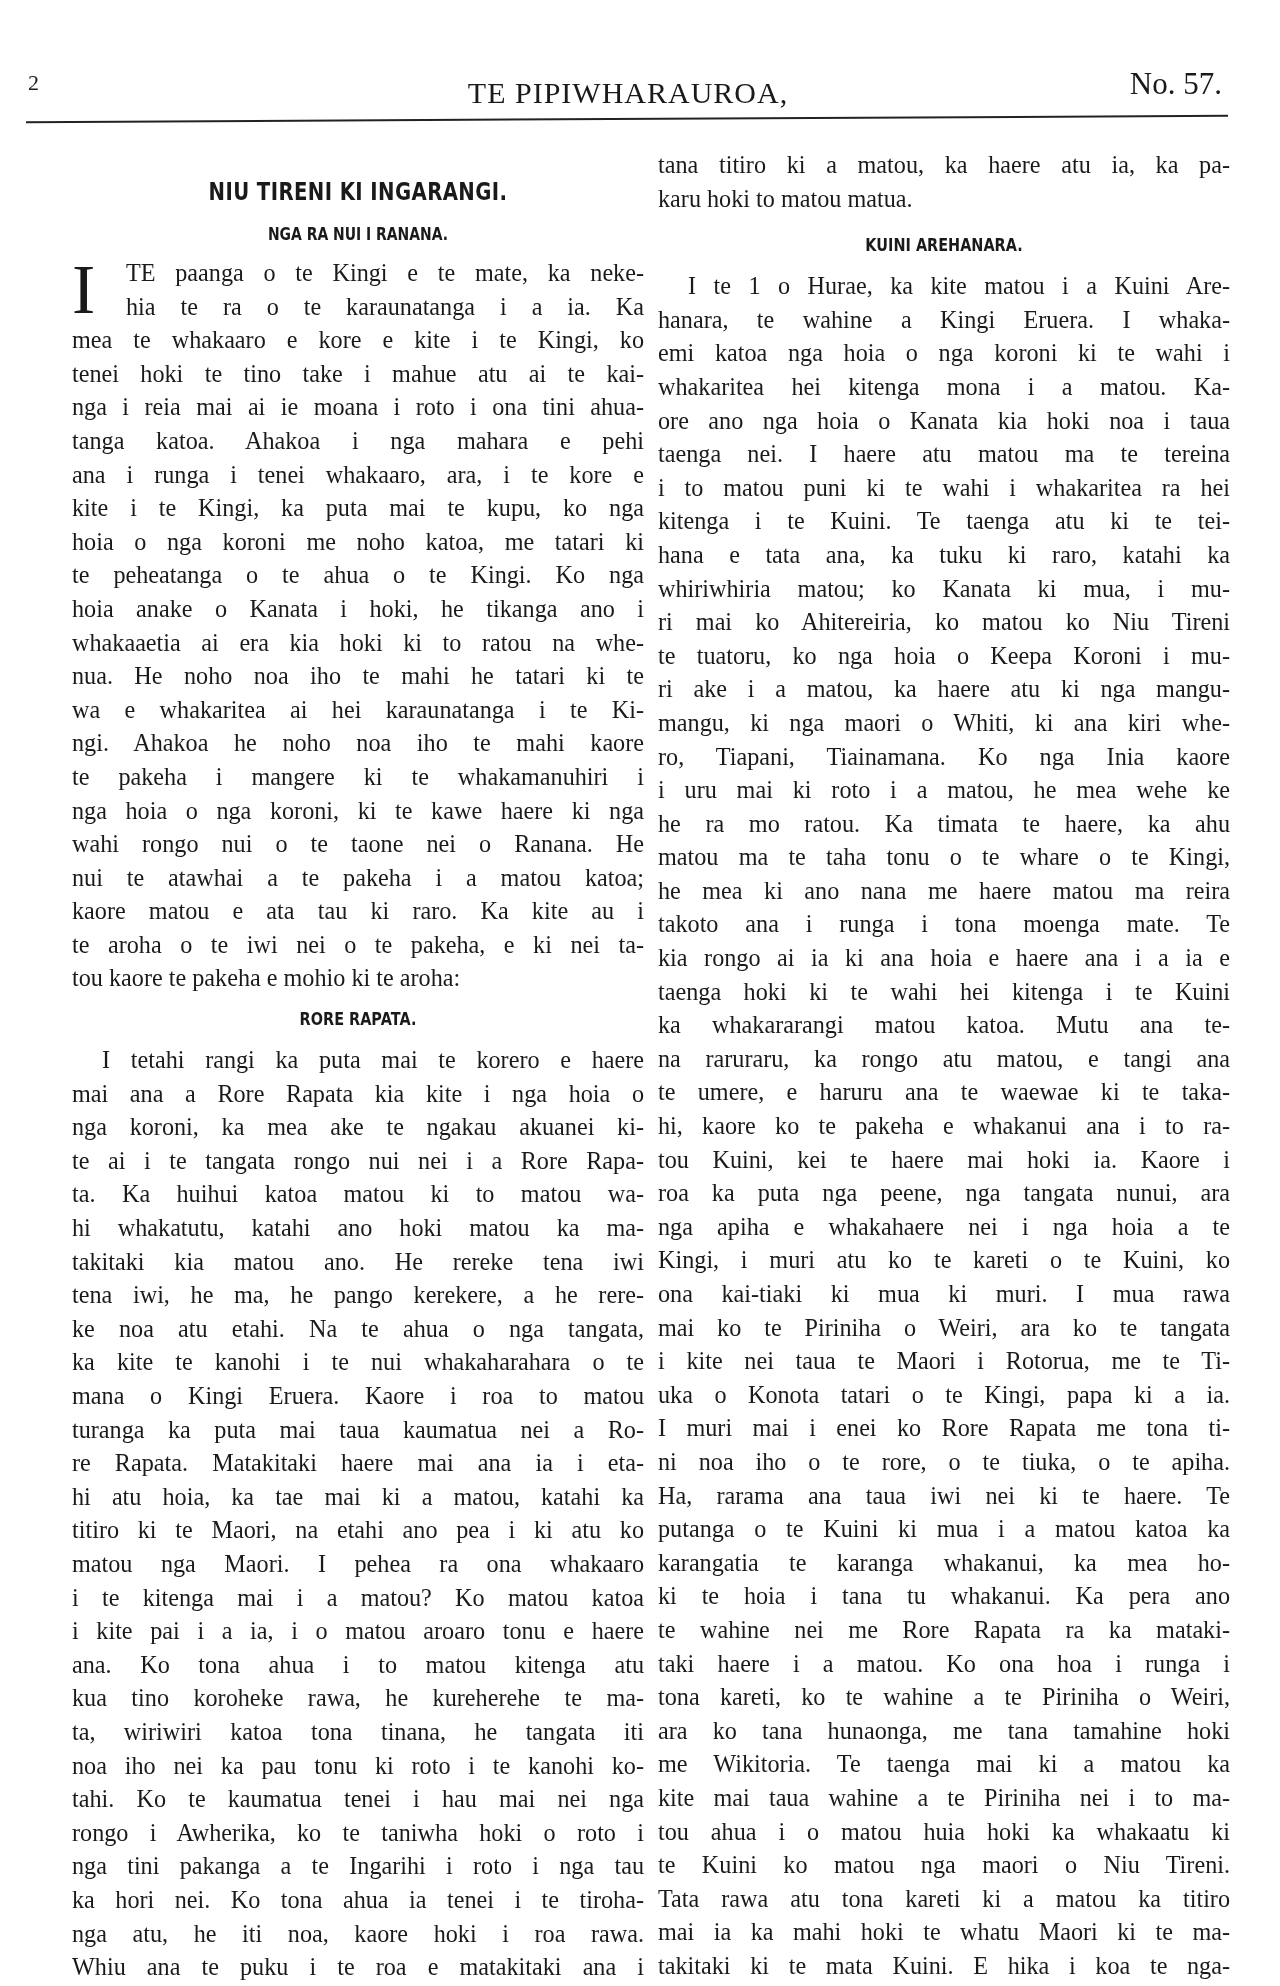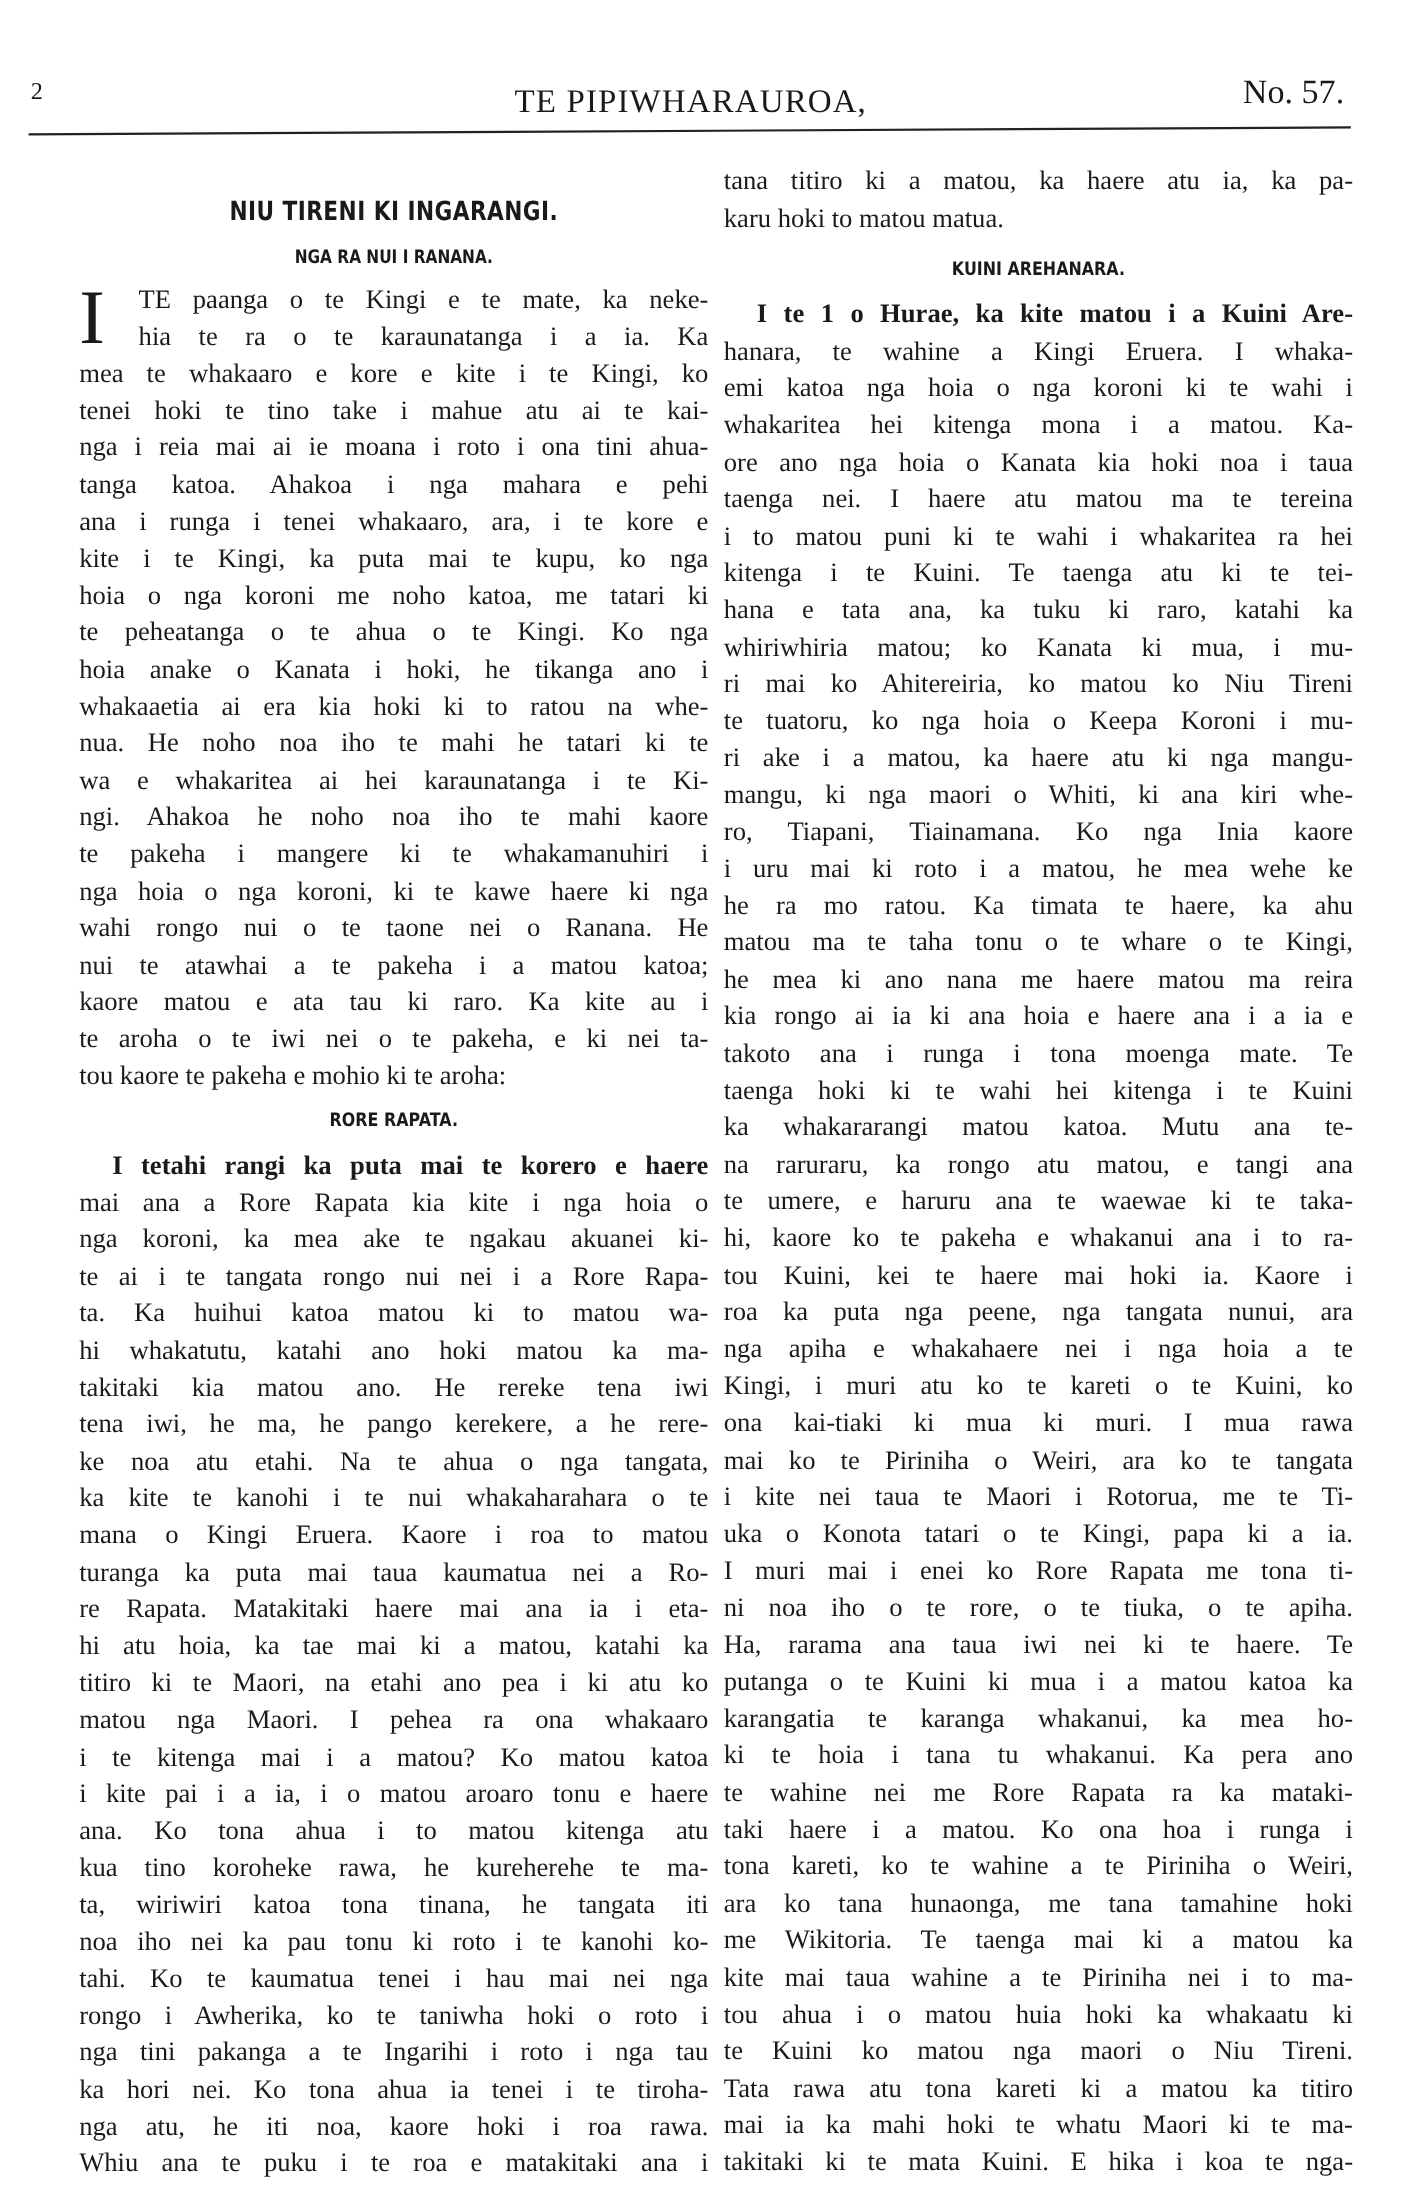--- a/index.html
+++ b/index.html
@@ -20,21 +20,21 @@
   .h1 { font-family: "DejaVu Sans", "Liberation Sans", sans-serif; font-weight: bold; font-size: 24px;
         text-align: center; letter-spacing: 0.5px; transform: scaleX(0.82); margin: 28px 0 18px 0; }
   .h2 { font-family: "DejaVu Sans", "Liberation Sans", sans-serif; font-weight: bold; font-size: 17px;
         text-align: center; transform: scaleX(0.82); margin: 0 0 12px 0; }
   .h3 { font-family: "DejaVu Sans", "Liberation Sans", sans-serif; font-weight: bold; font-size: 17px;
         text-align: center; transform: scaleX(0.85); margin: 14px 0 14px 0; }
 
   .line { font-size: 24.2px; line-height: 33.6px; height: 33.6px; white-space: nowrap;
           text-align: justify; text-align-last: justify; overflow: hidden; }
   .line.last { text-align-last: left; }
-  .line.indent { padding-left: 30px; font-weight: bold; }
+  .line.indent { padding-left: 30px; }
   .line.cap { padding-left: 54px; }
 
   .para-wrap { position: relative; }
   .dropcap { position: absolute; left: 0; top: 2px; font-size: 70px; line-height: 64px; }
 </style>
 </head>
 <body>
 
 <div class="header">
   <span class="page-num">2</span>
@@ -126,22 +126,22 @@
       <div class="line">whiriwhiria matou; ko Kanata ki mua, i mu-</div>
       <div class="line">ri mai ko Ahitereiria, ko matou ko Niu Tireni</div>
       <div class="line">te tuatoru, ko nga hoia o Keepa Koroni i mu-</div>
       <div class="line">ri ake i a matou, ka haere atu ki nga mangu-</div>
       <div class="line">mangu, ki nga maori o Whiti, ki ana kiri whe-</div>
       <div class="line">ro, Tiapani, Tiainamana.  Ko nga Inia kaore</div>
       <div class="line">i uru mai ki roto i a matou, he mea wehe ke</div>
       <div class="line">he ra mo ratou.  Ka timata te haere, ka ahu</div>
       <div class="line">matou ma te taha tonu o te whare o te Kingi,</div>
       <div class="line">he mea ki ano nana me haere matou ma reira</div>
+      <div class="line">takoto ana i runga i tona moenga mate.  Te</div>
       <div class="line">kia rongo ai ia ki ana hoia e haere ana i a ia e</div>
-      <div class="line">takoto ana i runga i tona moenga mate.  Te</div>
       <div class="line">taenga hoki ki te wahi hei kitenga i te Kuini</div>
       <div class="line">ka whakararangi matou katoa.  Mutu ana te-</div>
       <div class="line">na raruraru, ka rongo atu matou, e tangi ana</div>
       <div class="line">te umere, e haruru ana te waewae ki te taka-</div>
       <div class="line">hi, kaore ko te pakeha e whakanui ana i to ra-</div>
       <div class="line">tou Kuini, kei te haere mai hoki ia.  Kaore i</div>
       <div class="line">roa ka puta nga peene, nga tangata nunui, ara</div>
       <div class="line">nga apiha e whakahaere nei i nga hoia a te</div>
       <div class="line">Kingi, i muri atu ko te kareti o te Kuini, ko</div>
       <div class="line">ona kai-tiaki ki mua ki muri.  I mua rawa</div>

